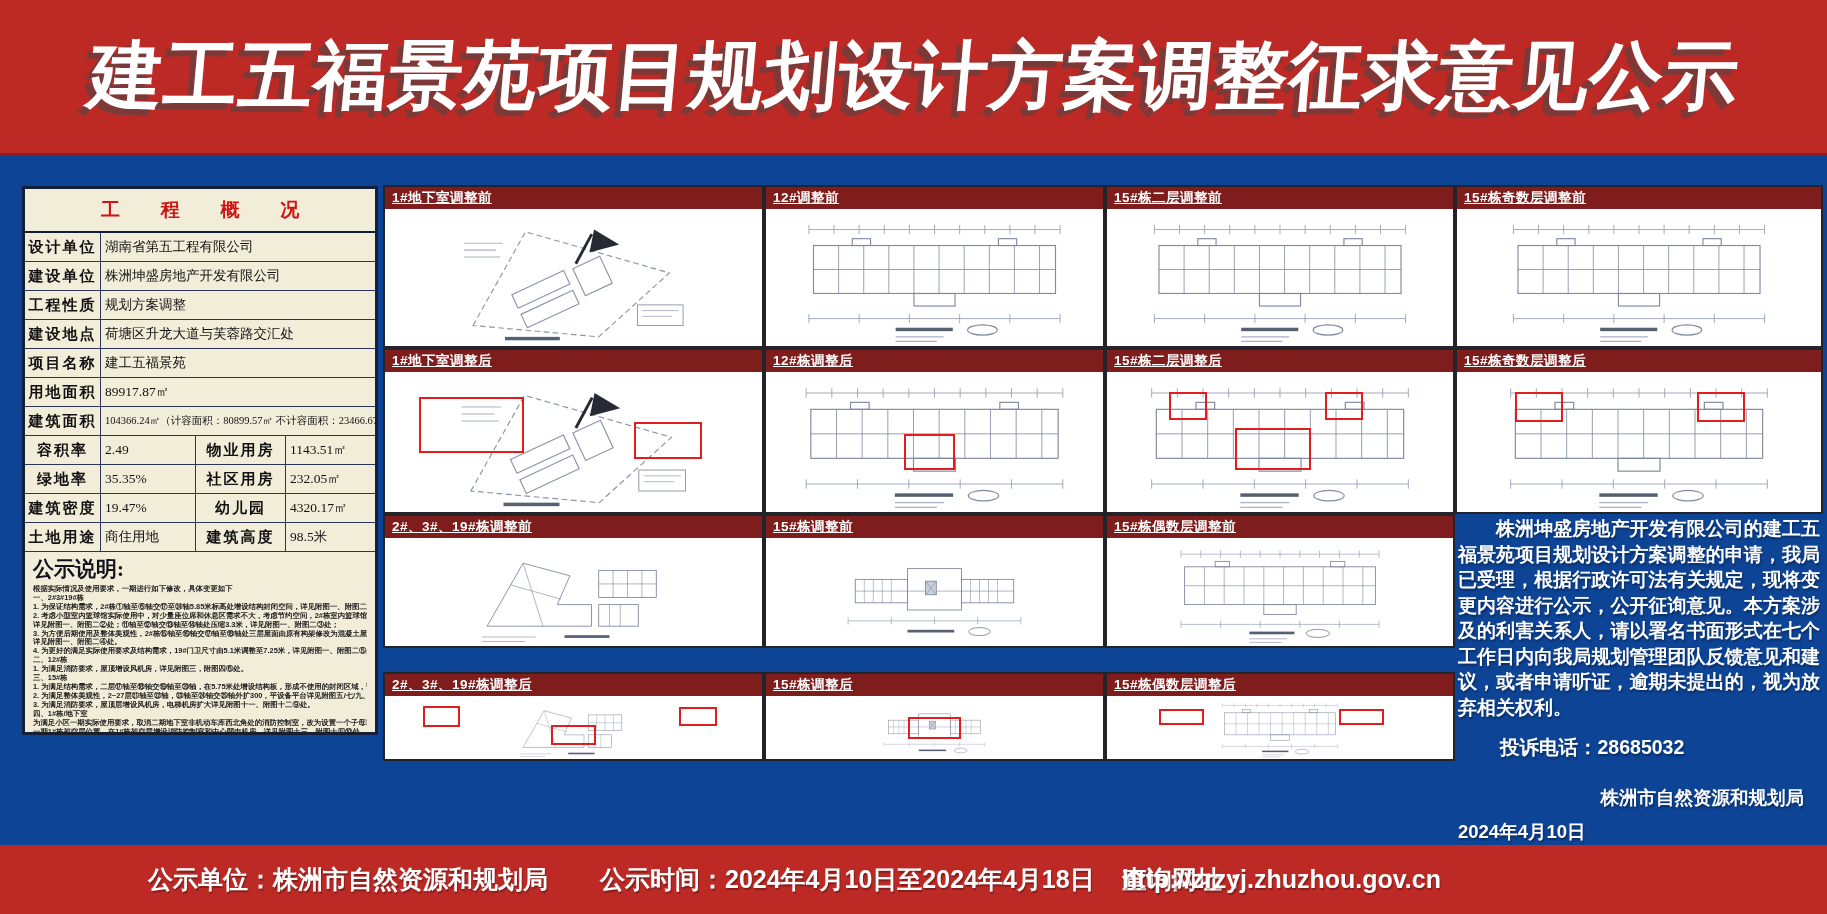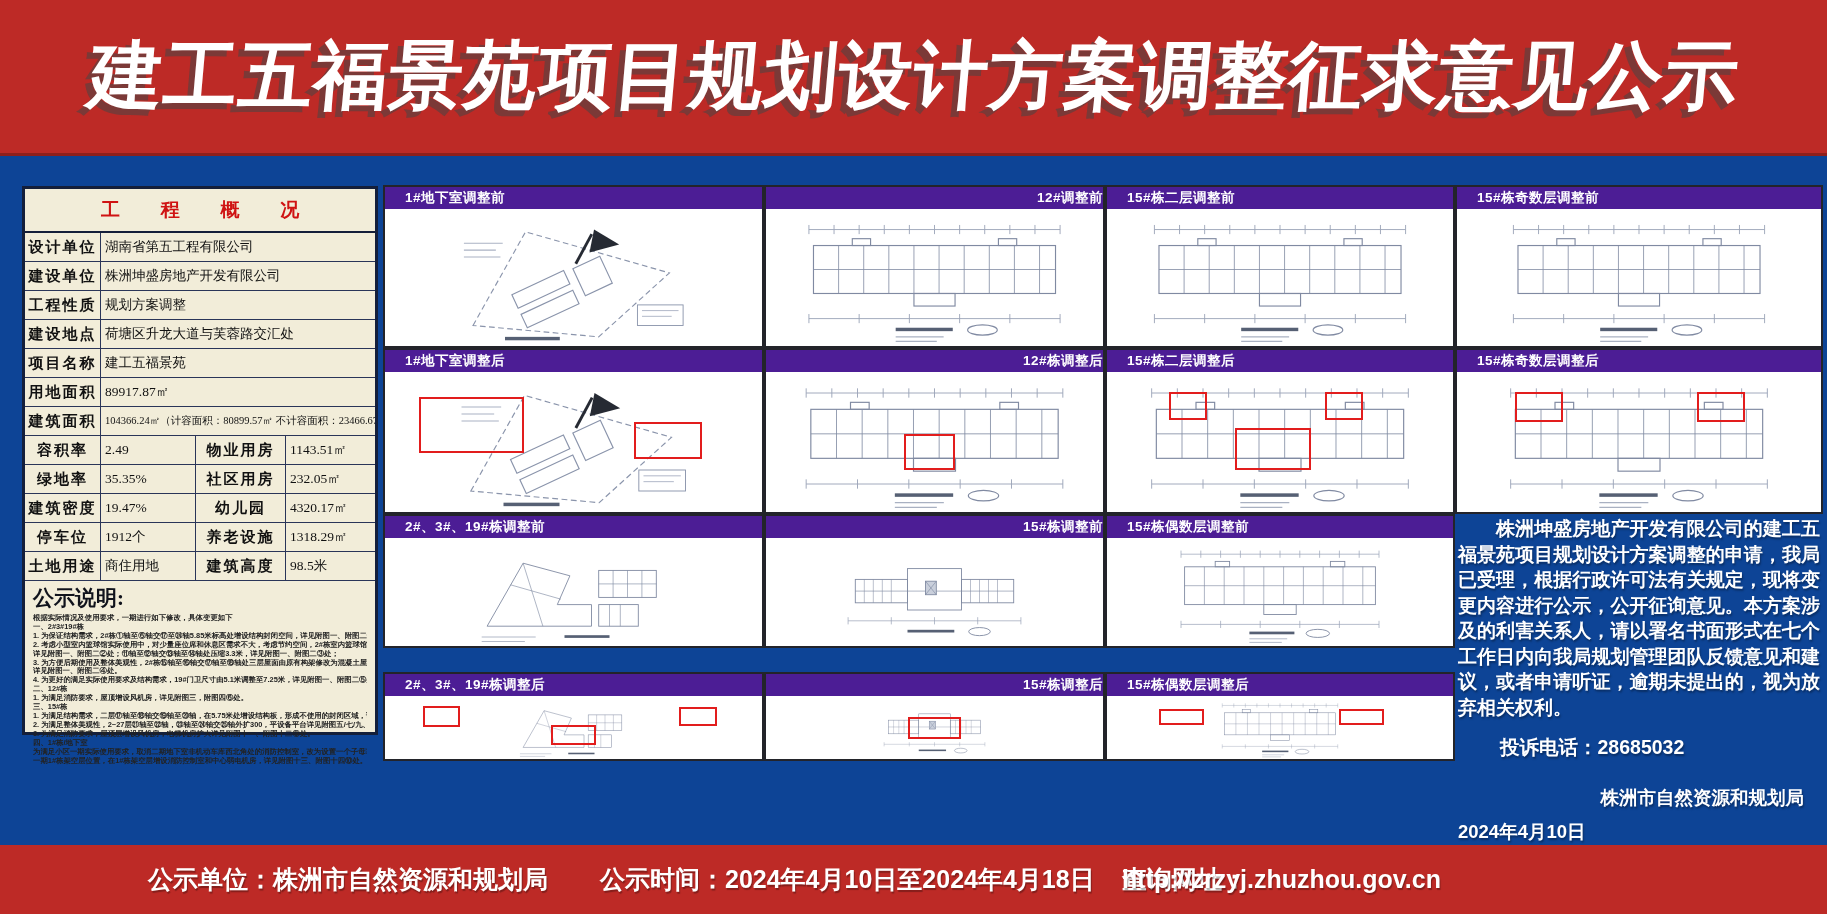--- a/index.html
+++ b/index.html
@@ -25,24 +25,24 @@
         box-sizing:border-box;font-size:15px;letter-spacing:2px;font-weight:bold;color:#111;}
   .tvalue{padding:0 4px;font-size:13.5px;white-space:nowrap;overflow:hidden;color:#111;}
   .tvalue.small{font-size:10.5px;}
   .tvalue.mid{border-right:1.5px solid #2a3558;height:100%;display:flex;align-items:center;box-sizing:border-box;}
   .notes{padding:3px 8px 0 8px;}
   .notes-title{font-family:"Liberation Serif",serif;font-weight:bold;font-size:21px;color:#10131c;margin-bottom:2px;}
   .note-line{font-size:7.4px;line-height:8.9px;font-weight:bold;color:#222;white-space:nowrap;overflow:hidden;}
 
   
   .cell{position:absolute;background:#fff;border:2px solid #23242a;box-sizing:border-box;display:flex;flex-direction:column;}
-  .col1{left:383px;width:381px;} .col2{left:764px;width:341px;text-align:right;} .col3{left:1105px;width:350px;} .col4{left:1455px;width:368px;}
+  .col1{left:383px;width:381px;} .col2{left:764px;width:341px;} .col3{left:1105px;width:350px;} .col4{left:1455px;width:368px;}
   .r1{top:185px;height:163px;} .r2{top:348px;height:166px;} .r3{top:514px;height:134px;} .r4{top:648px;height:89px;margin-top:24px;}
-  .cell-label{flex:0 0 22px;background:#4c1d95;color:#fff;font-weight:bold;font-size:13.5px;line-height:22px;
-        padding-left:20px;letter-spacing:.5px;white-space:nowrap;overflow:hidden;}
+  .cell-label{flex:0 0 22px;background:#7f1d1d;color:#fff;font-weight:bold;font-size:13.5px;line-height:22px;
+        padding-left:7px;letter-spacing:.5px;white-space:nowrap;overflow:hidden;text-decoration:underline;}
   .cell-plan{flex:1;position:relative;background:#fff;overflow:hidden;}
   .plan-svg{position:absolute;left:0;top:0;width:100%;height:100%;}
   .hl{position:absolute;border:2px solid #e21d1d;box-sizing:border-box;}
 
   
   .notice{position:absolute;left:1458px;top:516px;width:362px;color:#fff;}
   .notice-par{margin:0;font-size:19px;line-height:25.5px;font-weight:bold;text-indent:2em;text-align:justify;
         text-shadow:1px 2px 2px rgba(0,0,0,.35);}
   .notice-phone{margin-top:14px;padding-left:42px;font-size:19.5px;font-weight:bold;text-shadow:1px 2px 2px rgba(0,0,0,.35);}
   .notice-agency{margin-top:24px;text-align:right;padding-right:16px;font-size:18.5px;font-weight:bold;text-shadow:1px 2px 2px rgba(0,0,0,.35);}
@@ -161,26 +161,20 @@
       <div class="tlabel">社区用房</div>
       <div class="tvalue">232.05㎡</div>
     </div>
     <div class="trow split">
       <div class="tlabel">建筑密度</div>
       <div class="tvalue mid">19.47%</div>
       <div class="tlabel">幼儿园</div>
       <div class="tvalue">4320.17㎡</div>
     </div>
     <div class="trow split">
-      <div class="tlabel">停车位</div>
-      <div class="tvalue mid">1912个</div>
-      <div class="tlabel">养老设施</div>
-      <div class="tvalue">1318.29㎡</div>
-    </div>
-    <div class="trow split">
       <div class="tlabel">土地用途</div>
       <div class="tvalue mid">商住用地</div>
       <div class="tlabel">建筑高度</div>
       <div class="tvalue">98.5米</div>
     </div>
 
     <div class="notes">
       <div class="notes-title">公示说明:</div>
       <div class="note-line">根据实际情况及使用要求，一期进行如下修改，具体变更如下</div>
       <div class="note-line">一、2#3#19#栋</div>

